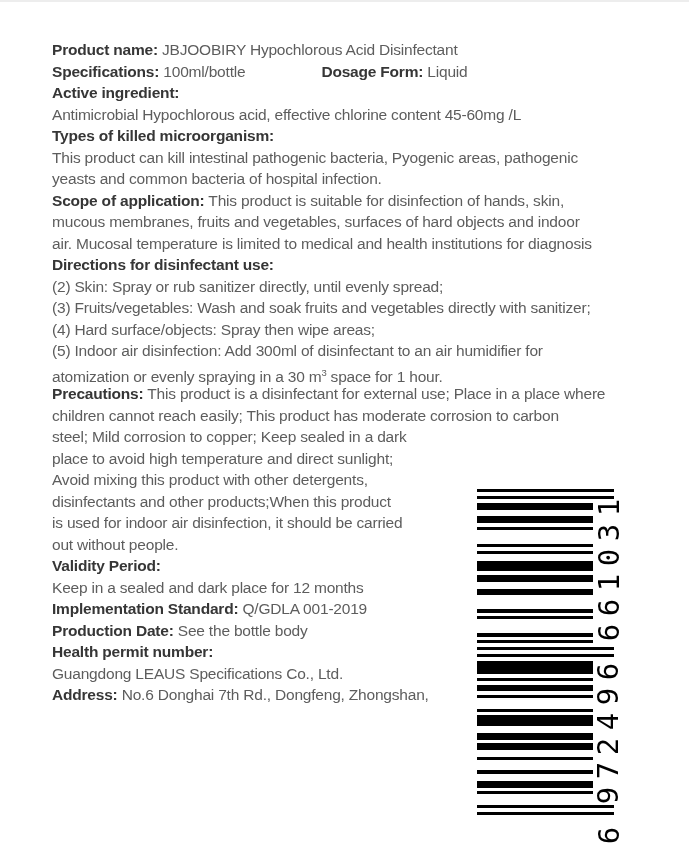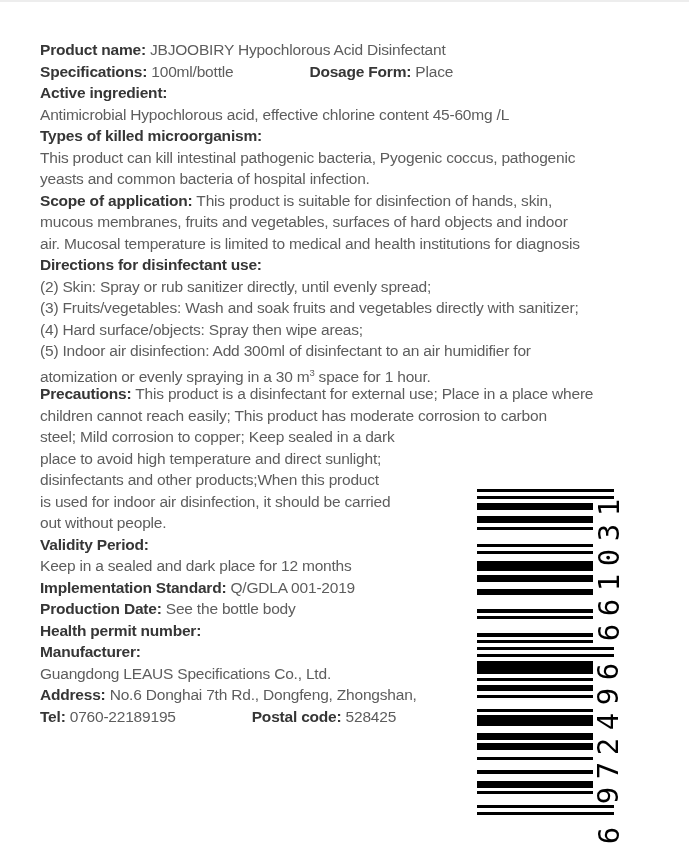--- a/index.html
+++ b/index.html
@@ -14,21 +14,21 @@
     overflow:hidden;
     font-family:"Liberation Sans","DejaVu Sans",sans-serif;
     position:relative;
   }
   .label{
     position:absolute;inset:0;
     border-top:2px solid #ededed;
   }
   .lines{
     position:absolute;
-    left:40px;top:37px;
+    left:52px;top:37px;
     width:600px;
   }
   .line{
     height:21.5px;
     line-height:21.5px;
     white-space:nowrap;
     font-size:15.5px;
     letter-spacing:-0.2px;
   }
   .line .b{
@@ -71,51 +71,50 @@
     font-size:29px;
     color:var(--bar-color);
   }
 </style>
 </head>
 <body style="background: rgb(255, 255, 255);">
 
 <div class="label" style="border-top-color: rgb(237, 237, 237);">
   <div class="lines">
       <div class="line"><span class="b">Product name:</span><span class="r"> JBJOOBIRY Hypochlorous Acid Disinfectant</span></div>
-      <div class="line"><span class="b">Specifications:</span><span class="r"> 100ml/bottle</span><span class="b gap">Dosage Form:</span><span class="r"> Place</span></div>
+      <div class="line"><span class="b">Specifications:</span><span class="r"> 100ml/bottle</span><span class="b gap">Dosage Form:</span><span class="r"> Liquid</span></div>
       <div class="line"><span class="b">Active ingredient:</span></div>
       <div class="line"><span class="r">Antimicrobial Hypochlorous acid, effective chlorine content 45-60mg /L</span></div>
       <div class="line"><span class="b">Types of killed microorganism:</span></div>
-      <div class="line"><span class="r">This product can kill intestinal pathogenic bacteria, Pyogenic coccus, pathogenic</span></div>
+      <div class="line"><span class="r">This product can kill intestinal pathogenic bacteria, Pyogenic areas, pathogenic</span></div>
       <div class="line"><span class="r">yeasts and common bacteria of hospital infection.</span></div>
       <div class="line"><span class="b">Scope of application:</span><span class="r"> This product is suitable for disinfection of hands, skin,</span></div>
       <div class="line"><span class="r">mucous membranes, fruits and vegetables, surfaces of hard objects and indoor</span></div>
       <div class="line"><span class="r">air. Mucosal temperature is limited to medical and health institutions for diagnosis</span></div>
       <div class="line"><span class="b">Directions for disinfectant use:</span></div>
       <div class="line"><span class="r">(2) Skin: Spray or rub sanitizer directly, until evenly spread;</span></div>
       <div class="line"><span class="r">(3) Fruits/vegetables: Wash and soak fruits and vegetables directly with sanitizer;</span></div>
       <div class="line"><span class="r">(4) Hard surface/objects: Spray then wipe areas;</span></div>
       <div class="line"><span class="r">(5) Indoor air disinfection: Add 300ml of disinfectant to an air humidifier for</span></div>
       <div class="line"><span class="r">atomization or evenly spraying in a 30 m</span><span class="sup">3</span><span class="r"> space for 1 hour.</span></div>
       <div class="line"><span class="b">Precautions:</span><span class="r"> This product is a disinfectant for external use; Place in a place where</span></div>
       <div class="line"><span class="r">children cannot reach easily; This product has moderate corrosion to carbon</span></div>
       <div class="line"><span class="r">steel; Mild corrosion to copper; Keep sealed in a dark</span></div>
       <div class="line"><span class="r">place to avoid high temperature and direct sunlight;</span></div>
+      <div class="line"><span class="r">Avoid mixing this product with other detergents,</span></div>
       <div class="line"><span class="r">disinfectants and other products;When this product</span></div>
       <div class="line"><span class="r">is used for indoor air disinfection, it should be carried</span></div>
       <div class="line"><span class="r">out without people.</span></div>
       <div class="line"><span class="b">Validity Period:</span></div>
       <div class="line"><span class="r">Keep in a sealed and dark place for 12 months</span></div>
       <div class="line"><span class="b">Implementation Standard:</span><span class="r"> Q/GDLA 001-2019</span></div>
       <div class="line"><span class="b">Production Date:</span><span class="r"> See the bottle body</span></div>
       <div class="line"><span class="b">Health permit number:</span></div>
-      <div class="line"><span class="b">Manufacturer:</span></div>
       <div class="line"><span class="r">Guangdong LEAUS Specifications Co., Ltd.</span></div>
       <div class="line"><span class="b">Address:</span><span class="r"> No.6 Donghai 7th Rd., Dongfeng, Zhongshan,</span></div>
-      <div class="line"><span class="b">Tel:</span><span class="r"> 0760-22189195</span><span class="b gap">Postal code:</span><span class="r"> 528425</span></div>
     </div>
   <div class="barcode">
     <div class="bars">
         <div class="bar long" style="top: 322.568px; height: 3.43158px;"></div>
         <div class="bar long" style="top: 315.705px; height: 3.43158px;"></div>
         <div class="bar" style="top: 301.979px; height: 3.43158px;"></div>
         <div class="bar" style="top: 291.684px; height: 6.86316px;"></div>
         <div class="bar" style="top: 281.389px; height: 3.43158px;"></div>
         <div class="bar" style="top: 267.663px; height: 3.43158px;"></div>
         <div class="bar" style="top: 253.937px; height: 6.86316px;"></div>

